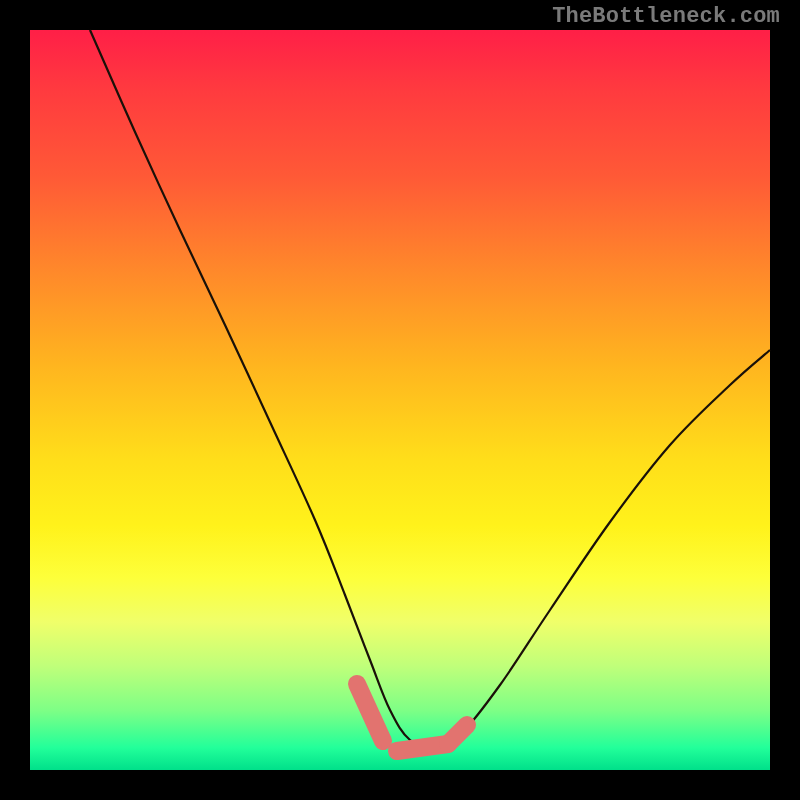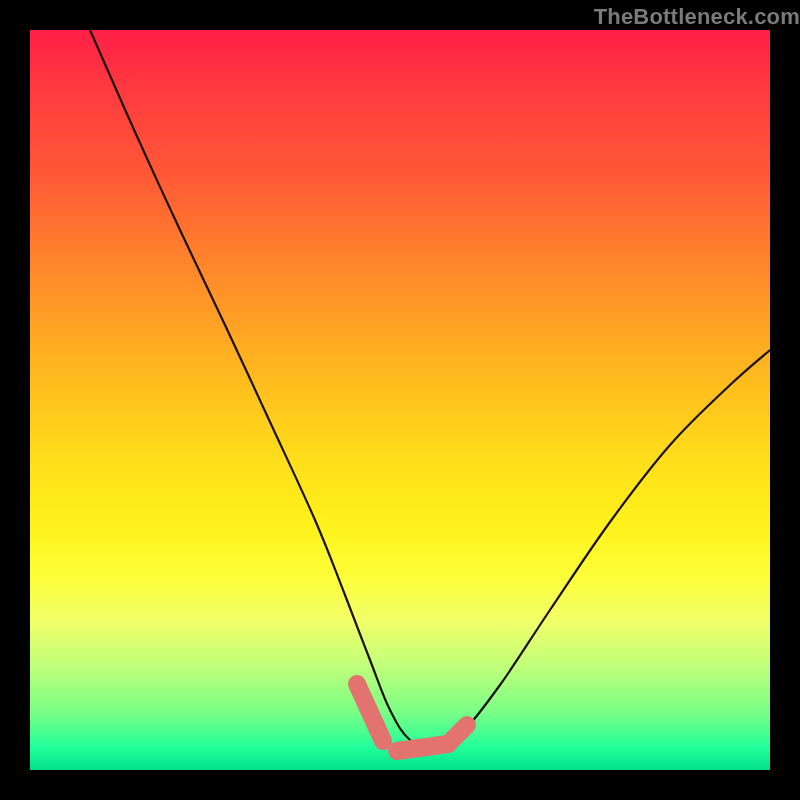--- a/index.html
+++ b/index.html
@@ -34,22 +34,22 @@
       #f0ff6a 80%,
       #bfff7a 86%,
       #7dff86 92%,
       #22ff9a 97%,
       #00e08a 100%
     );
   }
   .watermark {
     position: absolute;
     top: 4px;
-    right: 0;
-    font-family: Liberation Sans, sans-serif;
+    right: 20px;
+    font-family: Liberation Mono, monospace;
     font-size: 22px;
     font-weight: 600;
     color: #7a7a7a;
     letter-spacing: 0.2px;
     user-select: none;
   }
   svg.curve {
     position: absolute;
     left: 0;
     top: 0;

